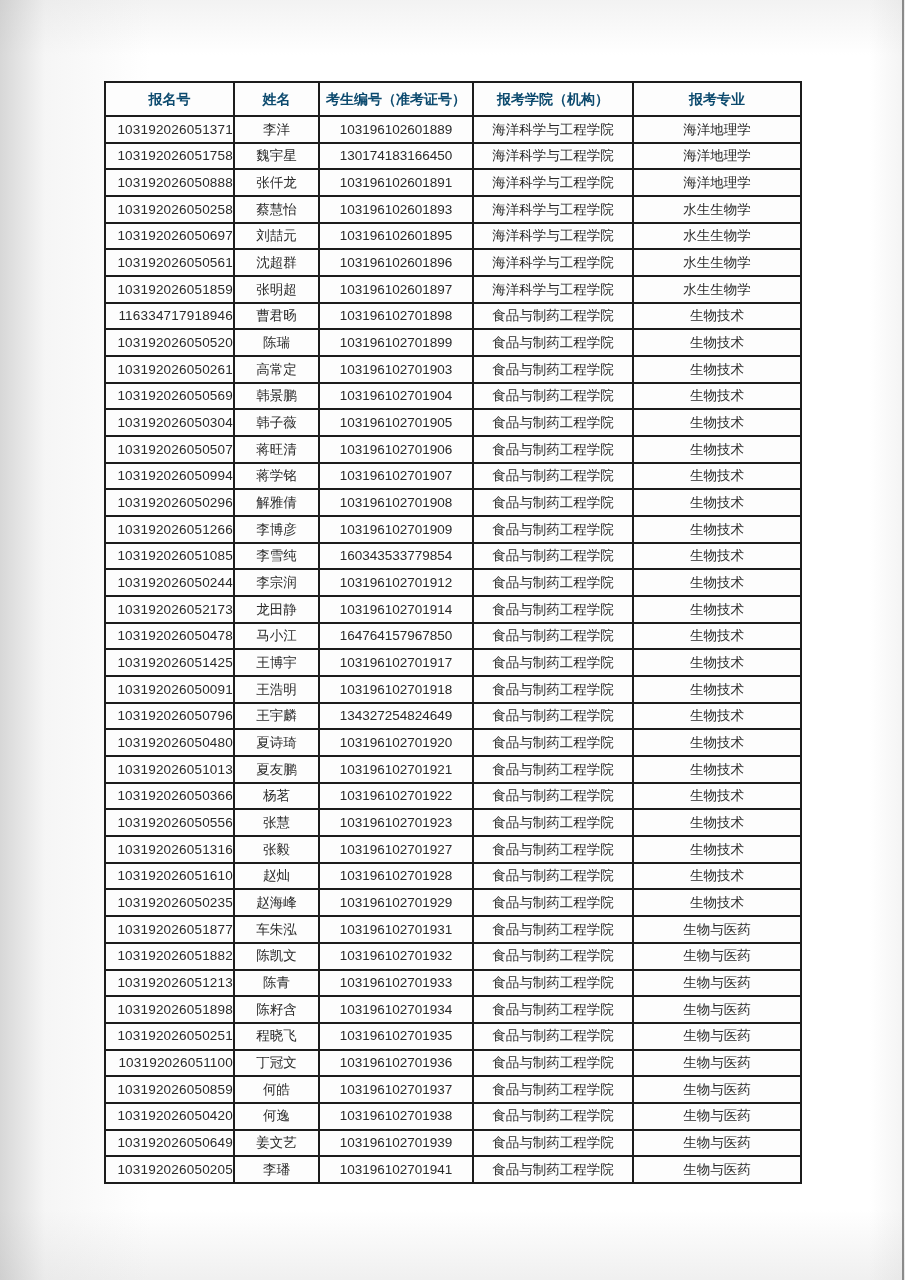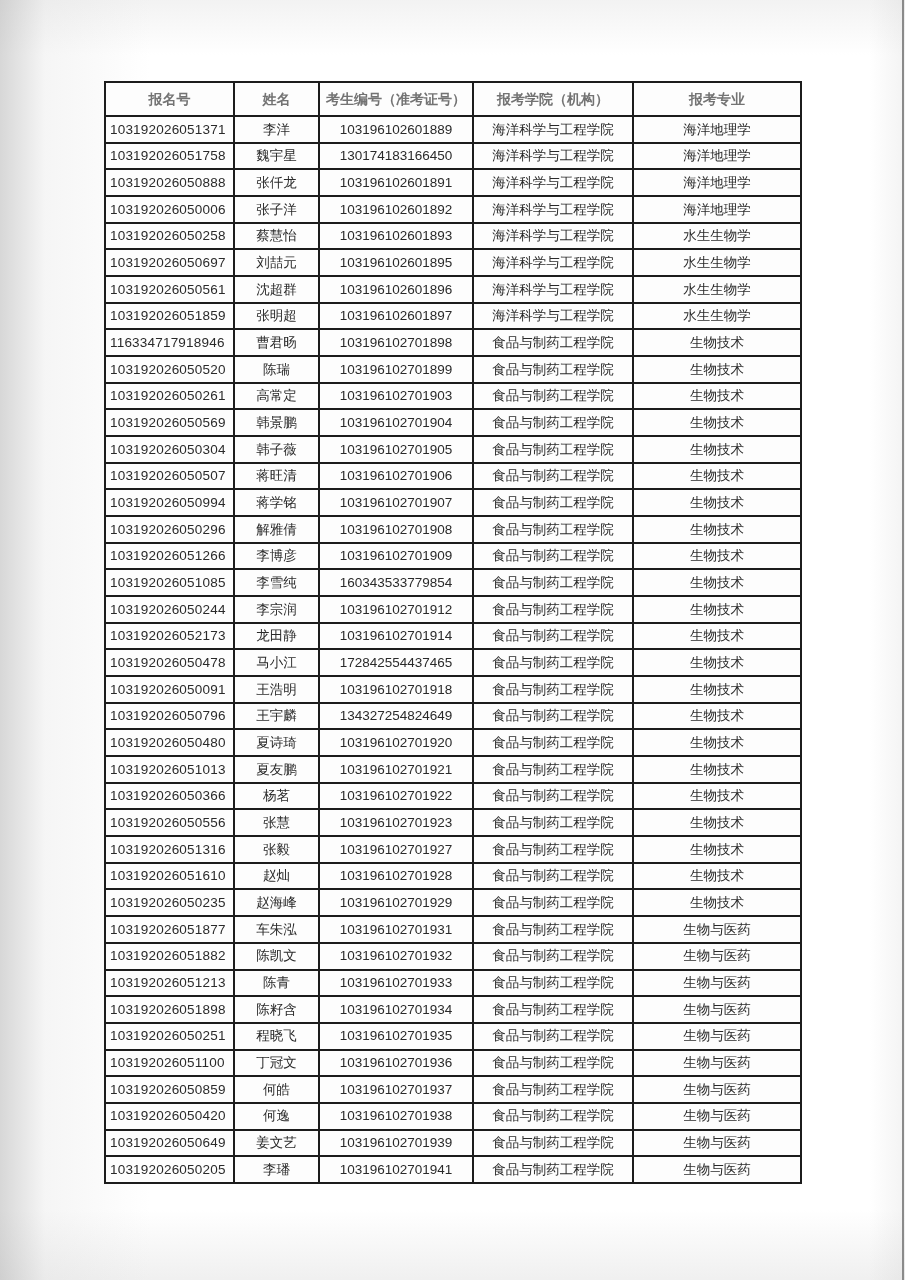--- a/index.html
+++ b/index.html
@@ -53,25 +53,25 @@
     overflow: hidden;
     padding: 0;
     text-align: center;
     vertical-align: middle;
     color: #2a2a2a;
   }
   table.roster th {
     height: 32px;
     font-size: 14px;
     font-weight: bold;
-    color: #737373;
+    color: #0c4a6e;
     margin-top: 40px;
   }
   table.roster td.col-regno {
-    text-align: left;
+    text-align: right;
     padding-left: 4px;
     letter-spacing: 0.2px;
   }
 </style>
 </head>
 <body>
 
 <div class="vignette"></div>
 <div class="photo-edge-line"></div>
 
@@ -108,27 +108,20 @@
     <td>海洋地理学</td>
   </tr>
       <tr>
     <td class="col-regno">103192026050888</td>
     <td>张仟龙</td>
     <td>103196102601891</td>
     <td>海洋科学与工程学院</td>
     <td>海洋地理学</td>
   </tr>
       <tr>
-    <td class="col-regno">103192026050006</td>
-    <td>张子洋</td>
-    <td>103196102601892</td>
-    <td>海洋科学与工程学院</td>
-    <td>海洋地理学</td>
-  </tr>
-      <tr>
     <td class="col-regno">103192026050258</td>
     <td>蔡慧怡</td>
     <td>103196102601893</td>
     <td>海洋科学与工程学院</td>
     <td>水生生物学</td>
   </tr>
       <tr>
     <td class="col-regno">103192026050697</td>
     <td>刘喆元</td>
     <td>103196102601895</td>
@@ -229,21 +222,28 @@
       <tr>
     <td class="col-regno">103192026052173</td>
     <td>龙田静</td>
     <td>103196102701914</td>
     <td>食品与制药工程学院</td>
     <td>生物技术</td>
   </tr>
       <tr>
     <td class="col-regno">103192026050478</td>
     <td>马小江</td>
-    <td>172842554437465</td>
+    <td>164764157967850</td>
+    <td>食品与制药工程学院</td>
+    <td>生物技术</td>
+  </tr>
+      <tr>
+    <td class="col-regno">103192026051425</td>
+    <td>王博宇</td>
+    <td>103196102701917</td>
     <td>食品与制药工程学院</td>
     <td>生物技术</td>
   </tr>
       <tr>
     <td class="col-regno">103192026050091</td>
     <td>王浩明</td>
     <td>103196102701918</td>
     <td>食品与制药工程学院</td>
     <td>生物技术</td>
   </tr>

